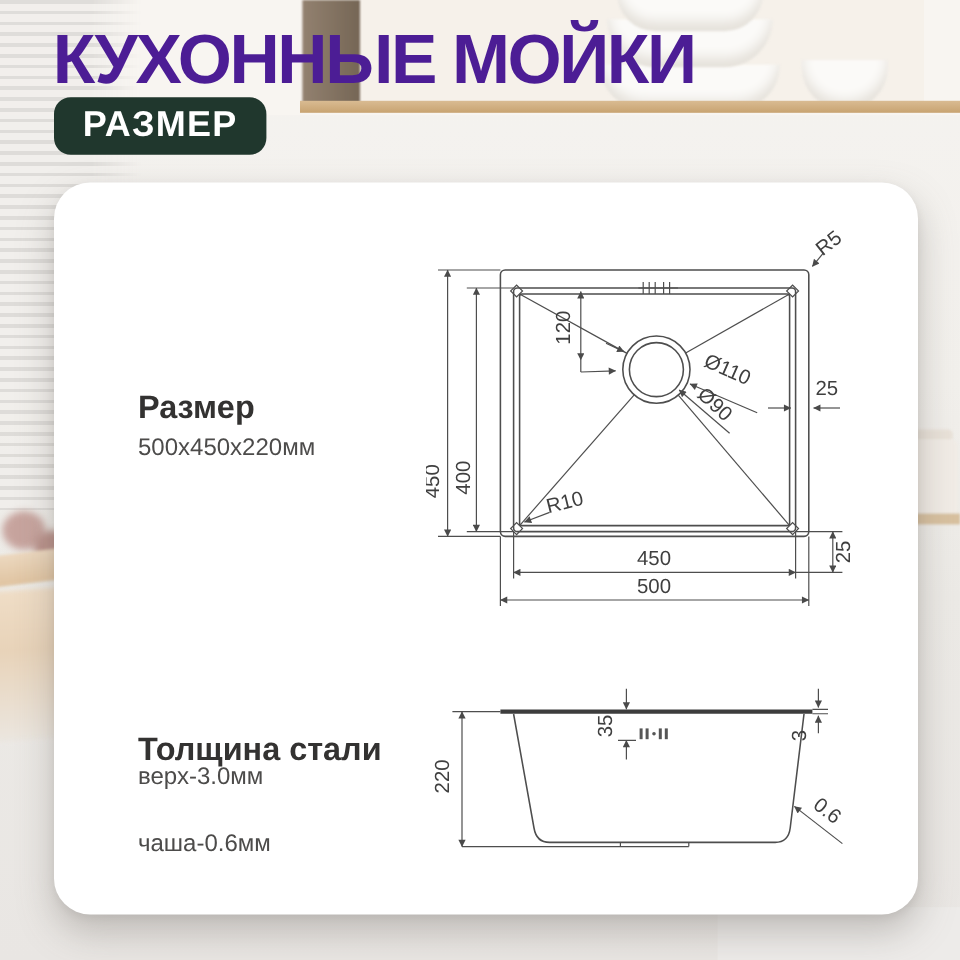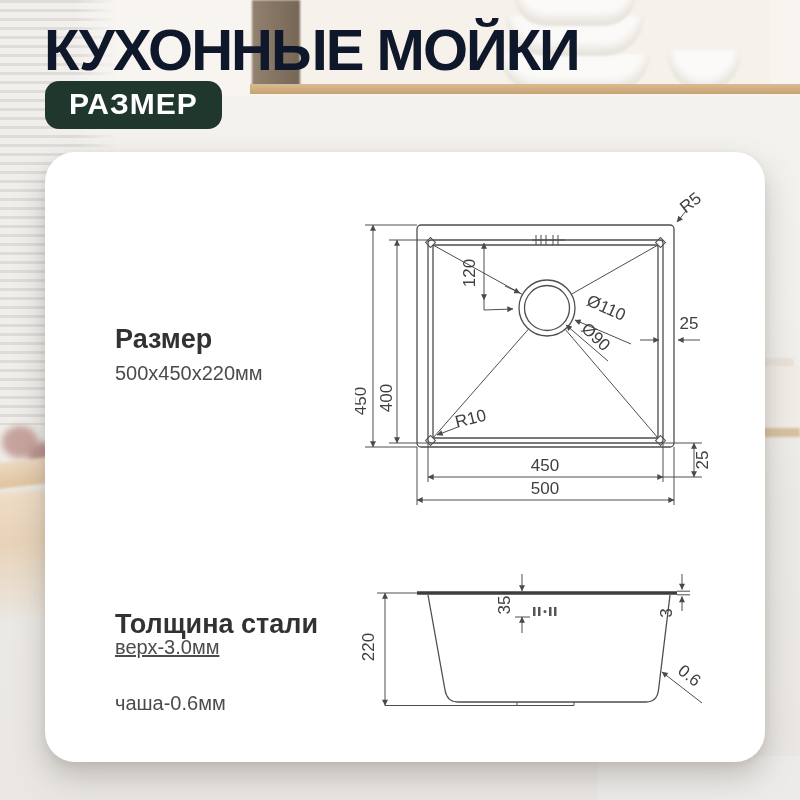--- a/index.html
+++ b/index.html
@@ -36,33 +36,33 @@
   .right-canister{position:absolute;left:752px;top:366px;width:46px;height:62px;
     background:#f1ece6;border-radius:6px 6px 2px 2px;filter:blur(1px);}
   .right-canister-lid{position:absolute;left:756px;top:358px;width:38px;height:10px;
     background:#e9e2d9;border-radius:4px;filter:blur(1px);}
   .right-shelf{position:absolute;left:748px;top:428px;width:52px;height:9px;
     background:#d8c1a0;filter:blur(1px);}
   .bottom-right-panel{position:absolute;left:598px;top:756px;width:202px;height:44px;
     background:#edebe9;}
   
   .title{position:absolute;left:44px;top:16px;font-size:58px;font-weight:700;
-    letter-spacing:-2px;color:#0f172a;white-space:nowrap;}
+    letter-spacing:-2px;color:#4c1d95;white-space:nowrap;}
   .badge{position:absolute;left:45px;top:81px;background:#20372d;color:#ffffff;
     font-size:30px;font-weight:700;letter-spacing:1px;padding:6px 24px 8px 24px;
     border-radius:14px;}
   
   .card{position:absolute;left:45px;top:152px;width:720px;height:610px;background:#ffffff;
     border-radius:30px;box-shadow:0 14px 30px rgba(110,104,96,.35),0 3px 8px rgba(0,0,0,.06);}
   .sec-heading{position:absolute;left:70px;font-size:27px;font-weight:700;color:#333231;}
   .sec-text{position:absolute;left:70px;font-size:20px;color:#4c4b4a;}
   .h-size{top:172px;}
   .t-size{top:210px;}
   .h-thick{top:428px;margin-top:29px;}
-  .t-thick1{top:484px;text-decoration:underline;}
+  .t-thick1{top:484px;}
   .t-thick2{top:540px;}
   .svg-abs{position:absolute;}
   svg text{fill:#3f3f3f;font-family:"Liberation Sans","DejaVu Sans",sans-serif;font-size:17px;}
   .ln{stroke:#4e4e4e;stroke-width:1.3;fill:none;}
   .dm{stroke:#4e4e4e;stroke-width:1;fill:none;}
   .thick{stroke:#3d3d3d;stroke-width:3.5;fill:none;}
 </style>
 </head>
 <body>
 

